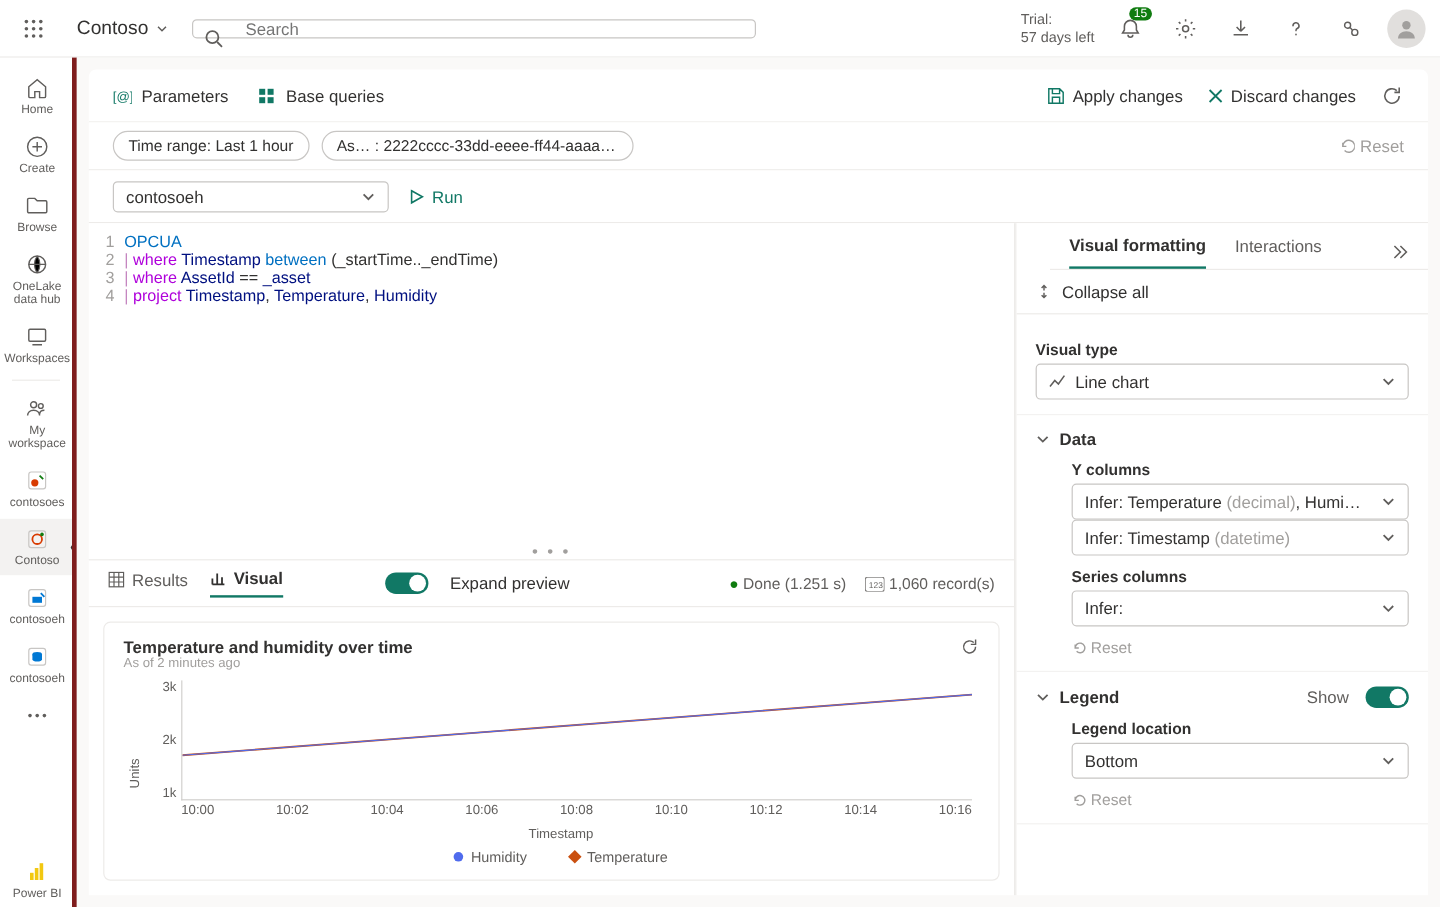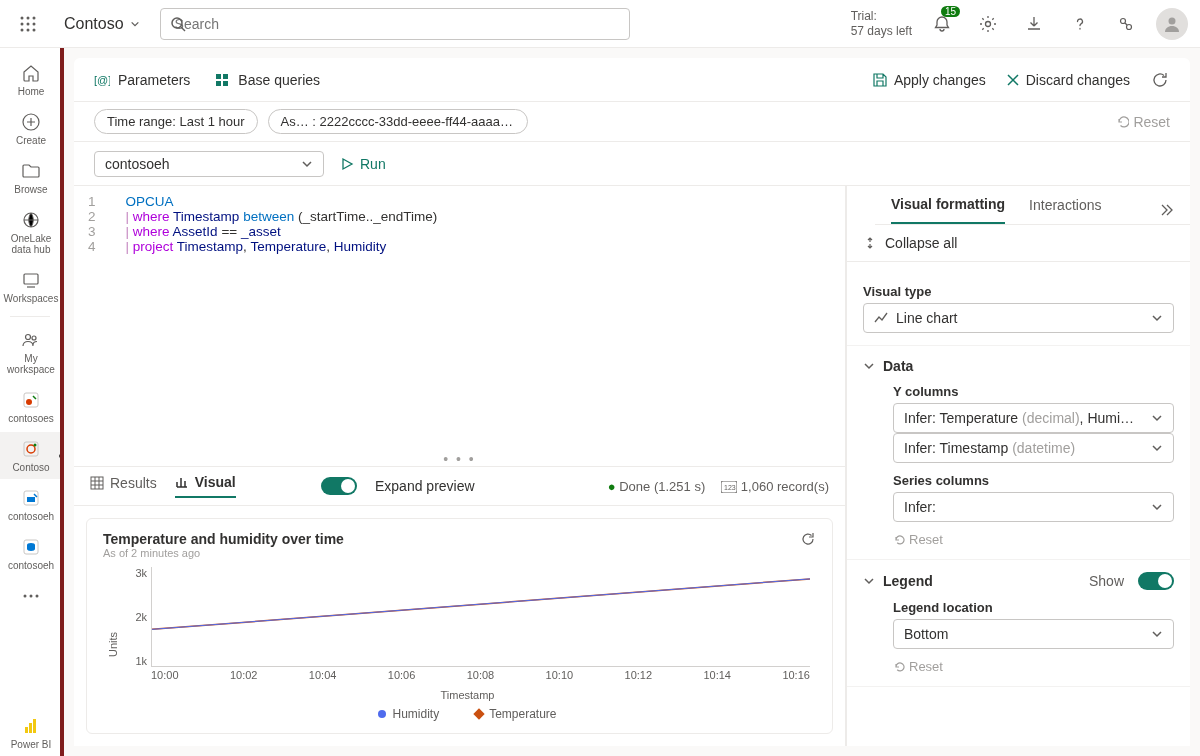--- a/index.html
+++ b/index.html
@@ -6,21 +6,21 @@
 body { background: #fff; color: #323130; font-size: 14px; overflow: hidden; }
 .app { display: flex; flex-direction: column; height: 756px; width: 1200px; }
 
 
 .topbar { display: flex; align-items: center; height: 48px; padding: 0 12px; border-bottom: 1px solid #edebe9; gap: 12px; }
 .waffle { width: 32px; height: 32px; display: flex; align-items: center; justify-content: center; cursor: pointer; }
 .waffle svg { width: 16px; height: 16px; }
 .workspace-dd { display: flex; align-items: center; gap: 6px; font-size: 16px; cursor: pointer; padding: 4px 8px; }
 .chevron-sm { width: 10px; height: 10px; }
 .search-wrap { flex: 1; max-width: 470px; position: relative; }
-.search-wrap input { width: 100%; height: 32px; border: 1px solid #c8c6c4; border-radius: 4px; padding: 0 12px 0 14px; font-size: 14px; background: #fff; }
+.search-wrap input { width: 100%; height: 16px; border: 1px solid #c8c6c4; border-radius: 4px; padding: 0 12px 0 44px; font-size: 14px; background: #fff; }
 .search-wrap .s-icon { position: absolute; left: 10px; top: 8px; width: 16px; height: 16px; color: #605e5c; }
 .topbar-right { margin-left: auto; display: flex; align-items: center; gap: 14px; }
 .trial { font-size: 12px; color: #605e5c; line-height: 1.2; }
 .icon-btn { width: 32px; height: 32px; display: flex; align-items: center; justify-content: center; cursor: pointer; border-radius: 4px; position: relative; }
 .badge { position: absolute; top: -2px; right: -2px; background: #107c10; color: #fff; font-size: 10px; border-radius: 8px; padding: 0 4px; min-width: 16px; text-align: center; }
 .avatar { width: 32px; height: 32px; background: #e1dfdd; border-radius: 50%; display: flex; align-items: center; justify-content: center; }
 
 
 .body { display: flex; flex: 1; min-height: 0; }
 
@@ -50,21 +50,21 @@
 .source-dd { display: flex; align-items: center; justify-content: space-between; border: 1px solid #c8c6c4; border-radius: 4px; padding: 4px 10px; width: 230px; cursor: pointer; }
 .run-btn { display: flex; align-items: center; gap: 6px; color: #117865; cursor: pointer; font-weight: 400; }
 
 
 .content { display: flex; flex: 1; min-height: 0; margin: 0 10px 10px 10px; background: #fff; }
 
 
 .editor-col { flex: 1; display: flex; flex-direction: column; min-width: 0; border-right: 1px solid #edebe9; }
 .code-area { flex: 0 0 auto; display: flex; font-family: Consolas, monospace; font-size: 13.5px; padding: 8px 0; max-height: 260px; overflow: auto; }
 .gutter { color: #a19f9d; text-align: right; padding: 0 8px 0 14px; user-select: none; }
-.code { padding-right: 16px; margin-left: 22px; }
+.code { padding-right: 16px; }
 .code .kw-pipe { color: #c586c0; }
 .code .kw-where { color: #af00db; }
 .code .kw-between { color: #0070c1; }
 .code .kw-proj { color: #af00db; }
 .code .ident { color: #001080; }
 .code .tbl { color: #0070c1; }
 .code .paren { color: #323130; }
 
 .grip { height: 14px; display: flex; align-items: center; justify-content: center; color: #a19f9d; font-size: 14px; letter-spacing: 2px; cursor: row-resize; }
 

